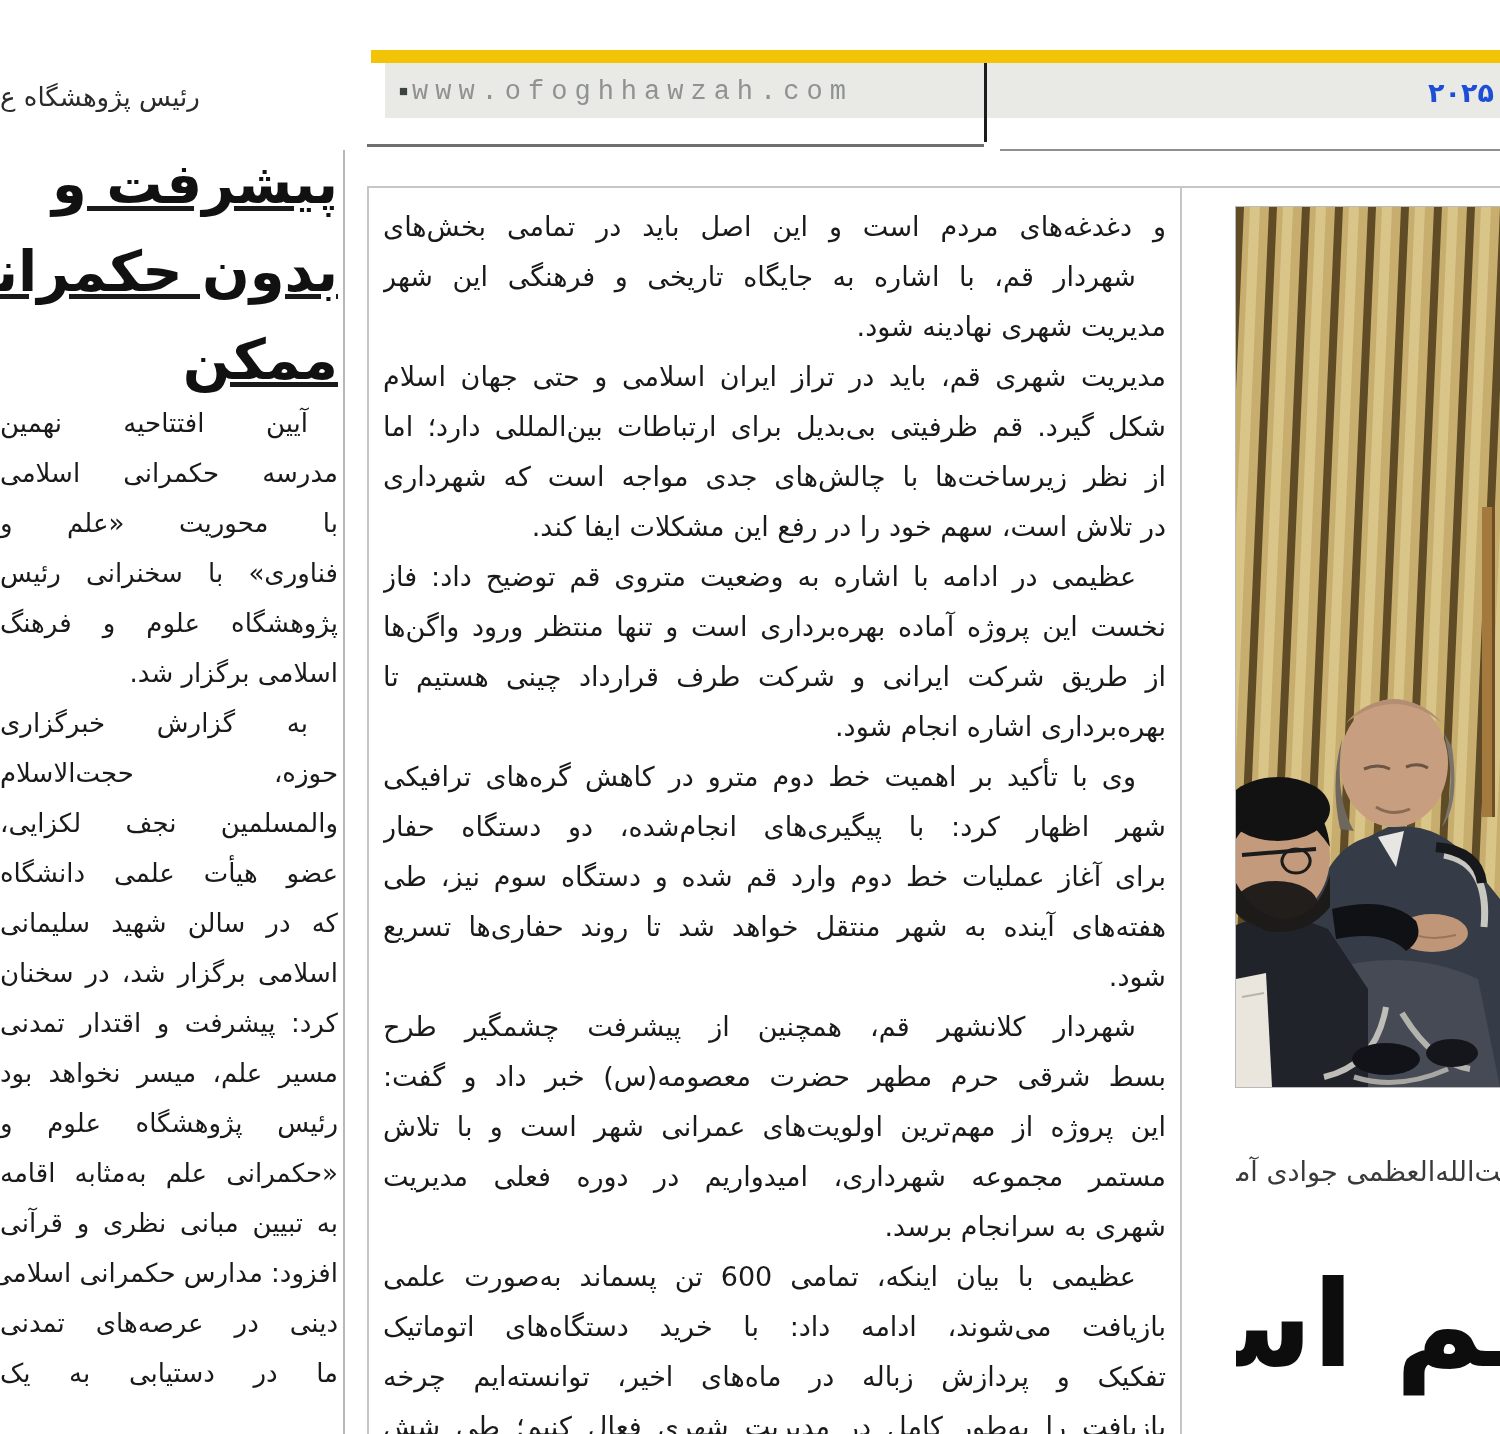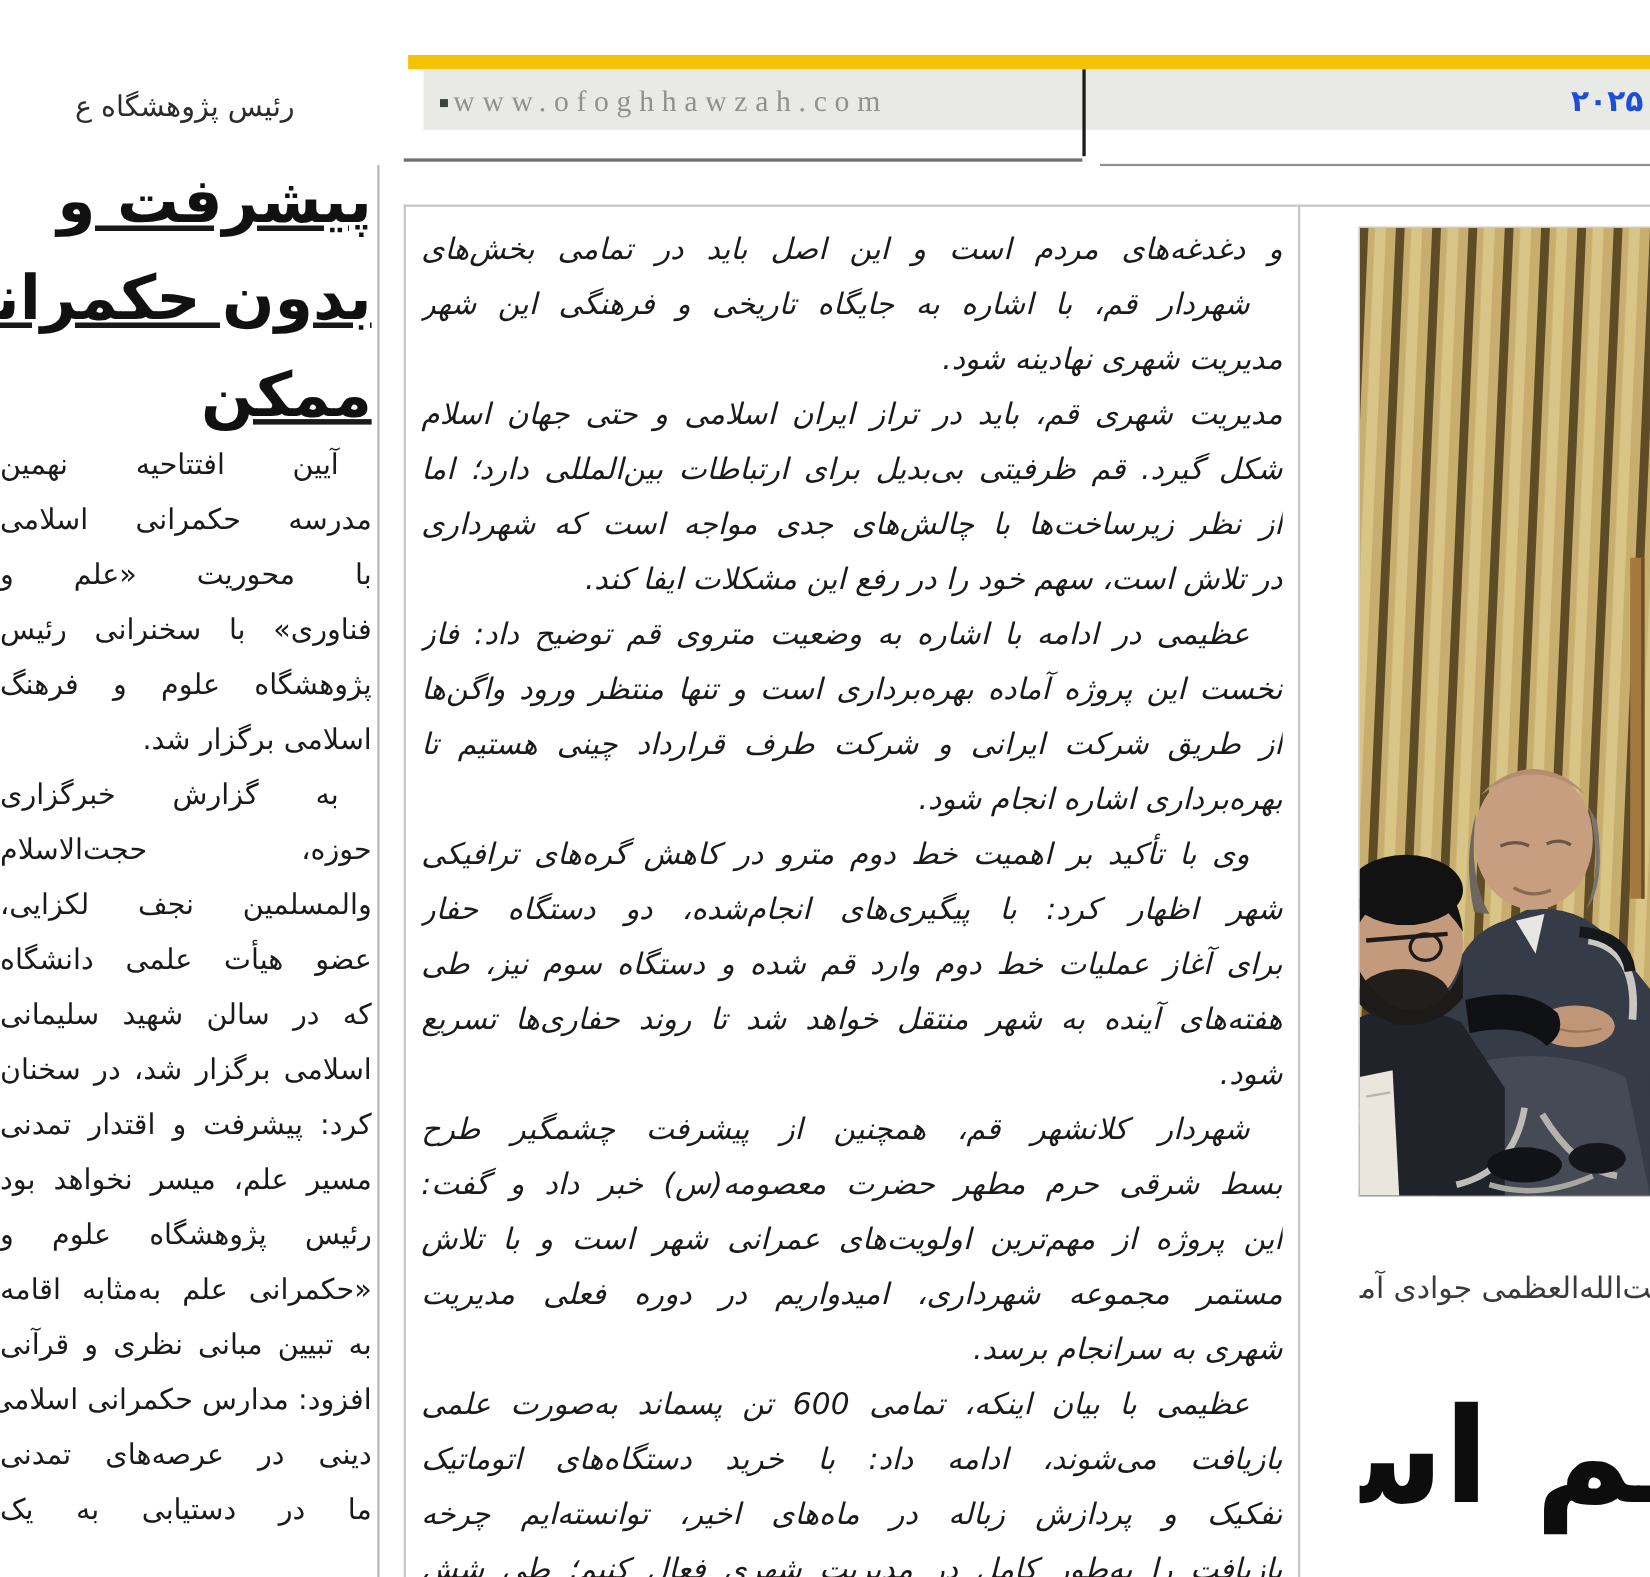--- a/index.html
+++ b/index.html
@@ -2,42 +2,42 @@
 <html lang="fa"><head>
 <meta charset="utf-8">
 <style>
   html,body{margin:0;padding:0;background:#ffffff;}
   #page{position:relative;width:1500px;height:1434px;overflow:hidden;background:#ffffff;
         font-family:"DejaVu Sans",sans-serif;color:#1a1a1a;}
   
   .yellow-bar{position:absolute;left:371px;top:50px;width:1129px;height:13px;background:#F3C307;}
   .gray-bar{position:absolute;left:385px;top:63px;width:1115px;height:55px;background:#E9EAE6;}
   .url-line{position:absolute;left:399px;top:76px;height:32px;line-height:32px;
-            font-family:Liberation Serif, serif;font-size:27px;letter-spacing:7px;color:#8F9290;}
+            font-family:Liberation Mono, monospace;font-size:27px;letter-spacing:7px;color:#8F9290;}
   .url-bullet{font-size:15px;color:#3d4440;margin-right:4px;vertical-align:3px;letter-spacing:0;}
   .url-divider{position:absolute;left:984px;top:63px;width:3px;height:79px;background:#1c1c1c;}
   .year{position:absolute;right:6px;top:77px;font-size:27px;font-weight:bold;color:#1d4ed8;letter-spacing:2px;}
   .rule-left{position:absolute;left:367px;top:144px;width:617px;height:3px;background:#6F6F6F;}
   .rule-right{position:absolute;left:1000px;top:149px;width:500px;height:2px;background:#909090;}
   
   .col-divider{position:absolute;left:343px;top:150px;width:2px;height:1284px;background:#b8b8b8;}
   .article-box{position:absolute;left:367px;top:186px;width:815px;height:1252px;
                border:2px solid #C6C6C6;border-bottom:none;box-sizing:border-box;}
   .top-rule-right{position:absolute;left:1182px;top:186px;width:318px;height:2px;background:#C6C6C6;}
   
-  .kicker{position:absolute;left:0;top:82px;width:336px;direction:rtl;text-align:center;
+  .kicker{position:absolute;left:0;top:82px;width:336px;direction:rtl;text-align:left;
           white-space:nowrap;overflow:hidden;font-size:26px;color:#2b2b2b;}
   .left-headline{position:absolute;left:0;top:140px;width:338px;direction:rtl;text-decoration:underline;}
   .left-headline .hl{height:88px;line-height:88px;font-size:56px;font-weight:bold;color:#111;
                      white-space:nowrap;overflow:hidden;text-align:right;}
   .left-body{position:absolute;left:0;top:398px;width:338px;height:1036px;direction:rtl;
              font-size:26px;overflow:hidden;}
   
   .article-text{position:absolute;left:369px;top:186px;width:811px;height:1248px;direction:rtl;
-                padding:16px 14px 0 14px;box-sizing:border-box;font-size:27px;overflow:hidden;font-style:italic;}
+                padding:16px 14px 0 14px;box-sizing:border-box;font-size:27px;overflow:hidden;}
   .ln{height:50px;line-height:50px;white-space:nowrap;overflow:hidden;
       text-align:right;text-align-last:justify;text-justify:inter-word;}
   .ln.ind{padding-right:30px;}
   .ln.end{text-align-last:right;}
   
   .photo{position:absolute;left:1236px;top:207px;width:264px;height:880px;outline:1px solid #b9b9b9;}
   .photo svg{display:block;width:100%;height:100%;}
   .caption{position:absolute;left:1236px;top:1148px;width:280px;height:48px;line-height:48px;
            direction:rtl;text-align:right;white-space:nowrap;overflow:hidden;
            font-size:27px;color:#3a3a3a;}

